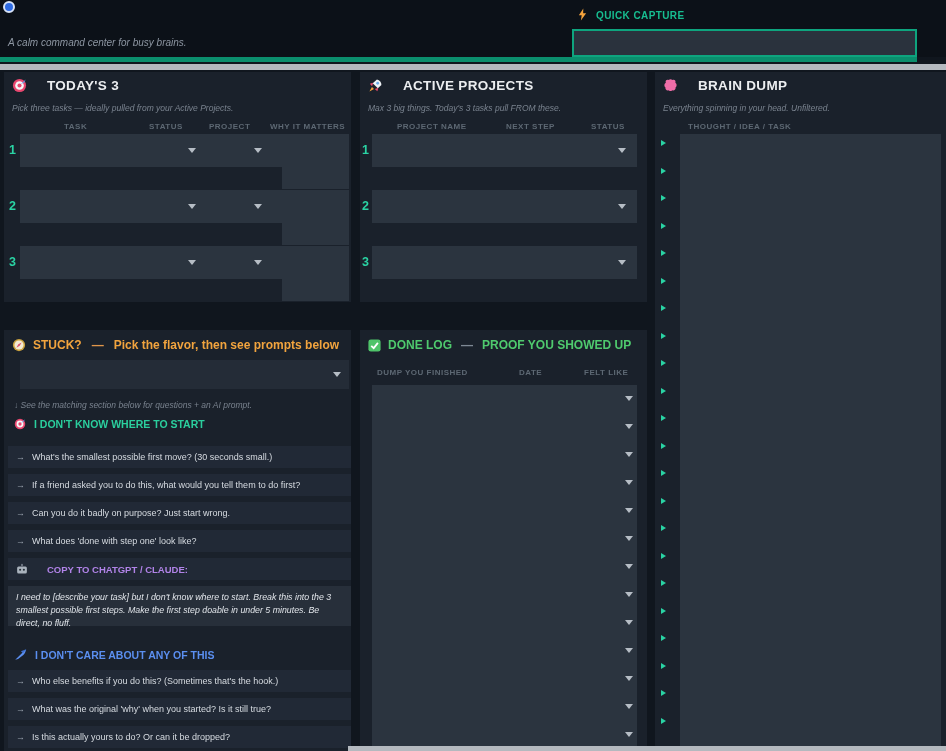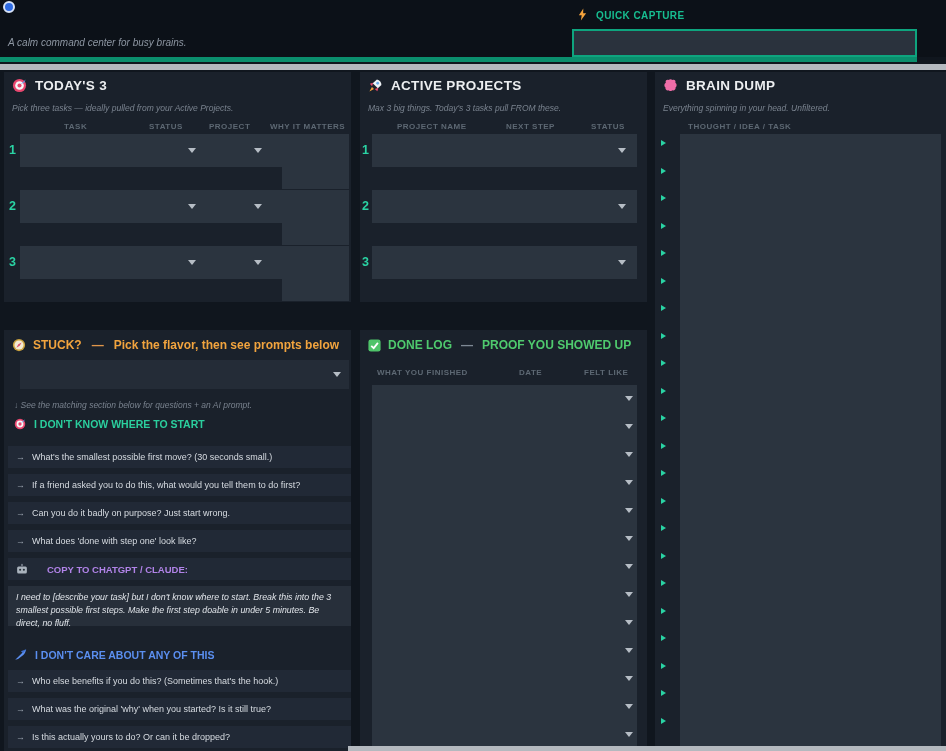--- a/index.html
+++ b/index.html
@@ -21,21 +21,21 @@
   .gray-band{position:absolute;left:0;top:64px;width:946px;height:6px;background:#b4b9bf;}
 
   
   .panel{position:absolute;background:#1a212b;overflow:hidden;}
   #p-t3{left:4px;top:72px;width:347px;height:230px;}
   #p-ap{left:360px;top:72px;width:287px;height:230px;}
   #p-bd{left:655px;top:72px;width:291px;height:679px;}
   #p-st{left:4px;top:330px;width:347px;height:421px;}
   #p-dl{left:360px;top:330px;width:287px;height:421px;}
 
-  .p-head{position:absolute;left:8px;top:6px;display:flex;align-items:center;gap:8px;}
+  .p-head{position:absolute;left:8px;top:6px;display:flex;align-items:center;gap:20px;}
   .p-title{font-size:13.5px;font-weight:bold;color:#eceef0;letter-spacing:.3px;}
   .p-sub{position:absolute;left:8px;top:31px;font-size:8.5px;font-style:italic;color:#79828e;}
   .col-label{position:absolute;top:50px;font-size:8px;font-weight:bold;color:#5d6873;letter-spacing:.5px;}
 
   
   .row{position:absolute;left:0;width:100%;height:56px;}
   .row:nth-of-type(1){top:62px;} .row:nth-of-type(2){top:118px;} .row:nth-of-type(3){top:174px;}
   .row-num{position:absolute;left:5px;top:9px;font-size:12.5px;font-weight:bold;color:#2ad3a4;}
   .ap .row-num{left:2px;}
   .row-bar{position:absolute;left:16px;top:0;width:329px;height:33px;background:#2b343f;}
@@ -331,21 +331,21 @@
       <span class="icon">
         <svg width="13" height="13" viewBox="0 0 16 16">
             <rect x="0.5" y="0.5" width="15" height="15" rx="3" fill="#4fc46a"></rect>
             <path d="M4 8.5 L7 11.2 L12.2 4.8" stroke="#ffffff" stroke-width="2.2" fill="none"></path>
           </svg>
       </span>
       <span>DONE LOG</span>
       <span class="dl-dash">—</span>
       <span>PROOF YOU SHOWED UP</span>
     </div>
-    <span class="col-label" style="top:38px;left:17px">WHAT YOU FINISHED</span>
+    <span class="col-label" style="top:38px;left:17px">DUMP YOU FINISHED</span>
     <span class="col-label" style="top:38px;left:159px">DATE</span>
     <span class="col-label" style="top:38px;left:224px">FELT LIKE</span>
     <div class="dl-cell"></div>
     <div class="dl-arrows">
 
     <span class="dl-arrow"></span>
         <span class="dl-arrow"></span>
         <span class="dl-arrow"></span>
         <span class="dl-arrow"></span>
         <span class="dl-arrow"></span>

